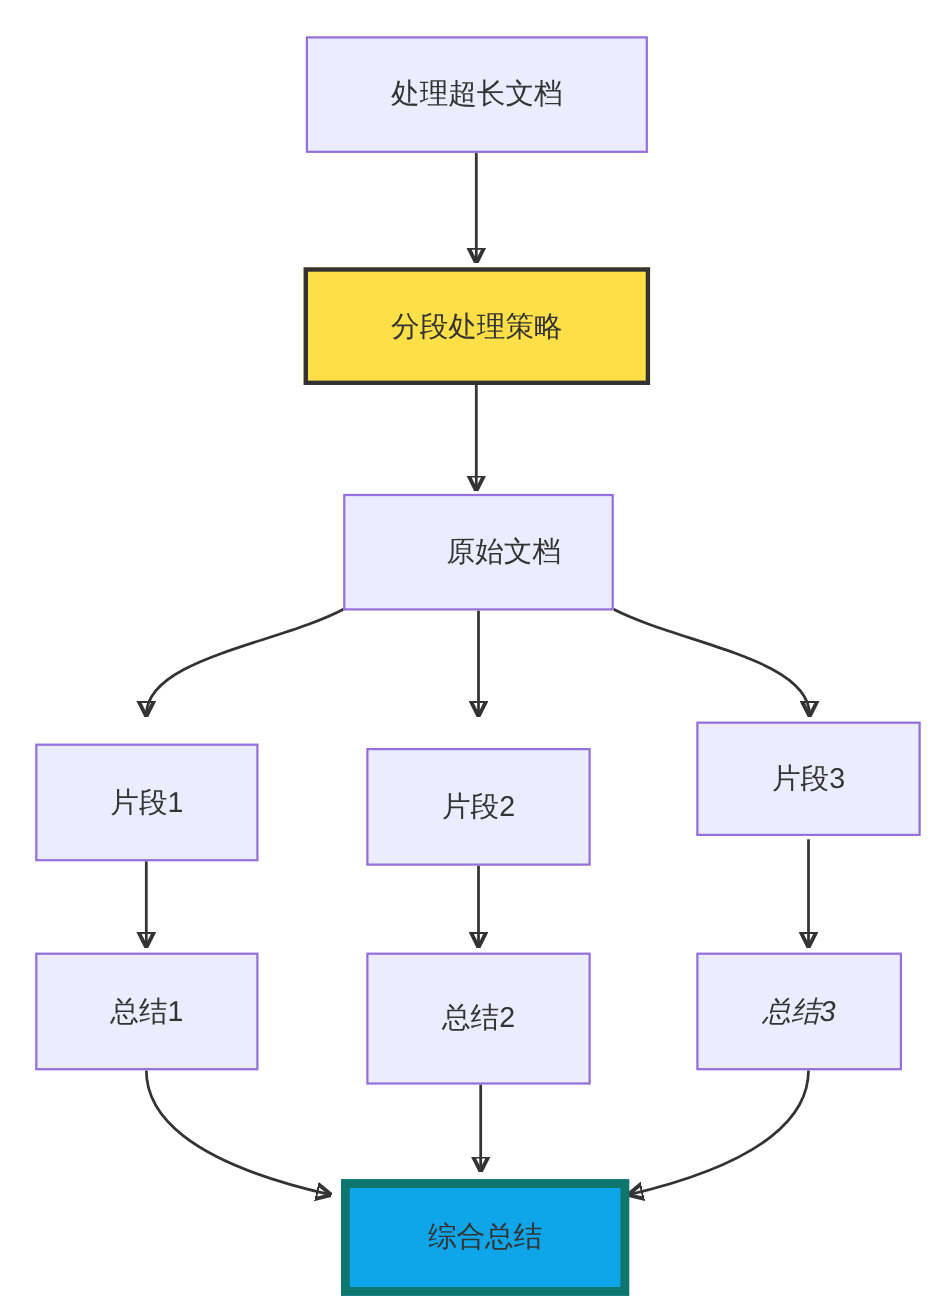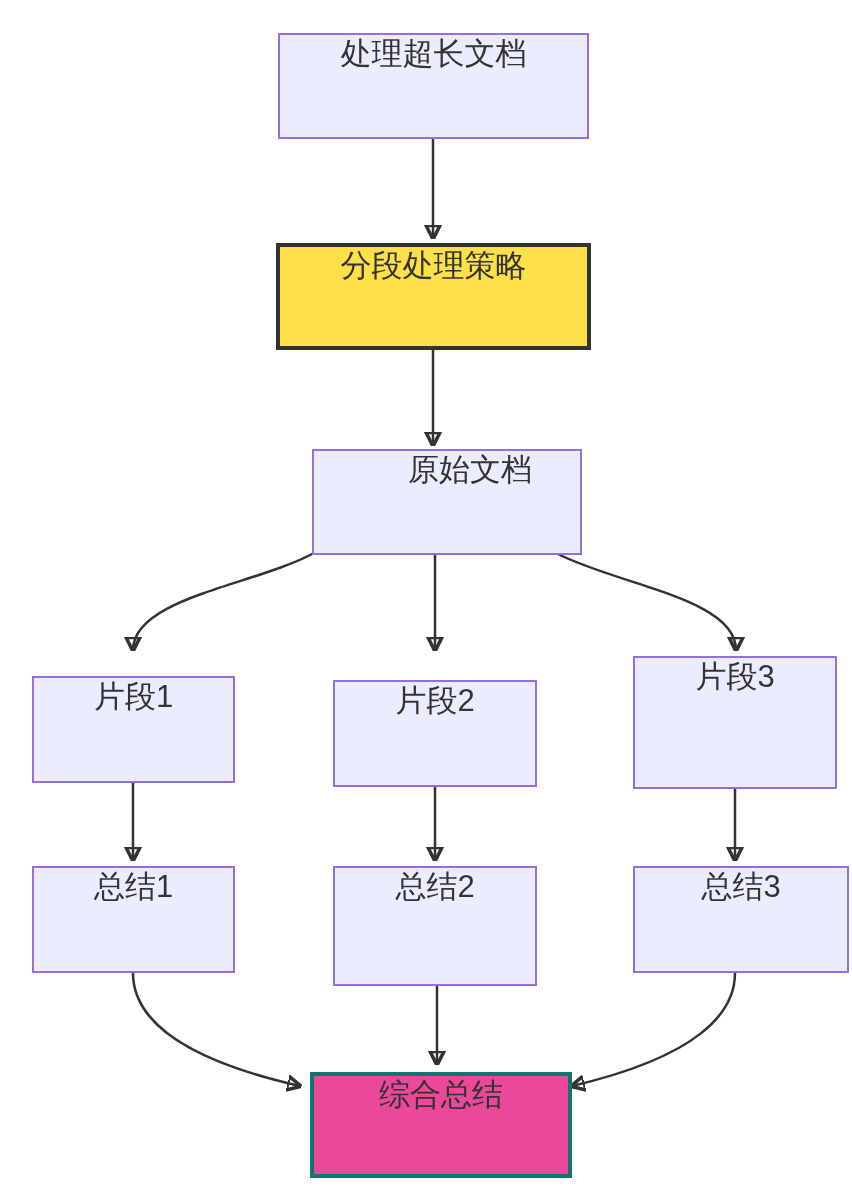--- a/index.html
+++ b/index.html
@@ -24,39 +24,39 @@
   }
   .edges path {
     fill: none;
     stroke: #333333;
     stroke-width: 2.5px;
   }
   .node {
     position: absolute;
     box-sizing: border-box;
     display: flex;
-    align-items: flex-start;
+    align-items: center;
     justify-content: center;
     text-align: center;
-    font-size: 31px;
+    font-size: 26px;
     line-height: 1.2;
     color: #333333;
     white-space: nowrap;
   }
   .node.default {
     background: #ECECFF;
     border: 2px solid #9370DB;
   }
   .node.strategy {
     background: #fde047;
     border: 4px solid #333333;
   }
   .node.final {
-    background: #ec4899;
-    border: 4px solid #0f766e;
+    background: #0ea5e9;
+    border: 8px solid #0f766e;
   }
 </style>
 </head>
 <body>
 
 <div class="canvas">
 
   <svg class="edges" width="852" height="1196" viewBox="0 0 852 1196" xmlns="http://www.w3.org/2000/svg">
     <defs>
       <marker id="arrowhead" viewBox="0 0 10 10" refX="9" refY="5" markerWidth="14" markerHeight="18" markerUnits="userSpaceOnUse" orient="auto">
@@ -77,45 +77,45 @@
   </svg>
 
   <div class="node default" style="left:278px; top:33px; width:311px; height:106px;">
     <span>处理超长文档</span>
   </div>
 
   <div class="node strategy" style="left:276px; top:243px; width:315px; height:107px;">
     <span>分段处理策略</span>
   </div>
 
-  <div class="node default" style="left:312px; top:449px; width:270px; height:106px;padding-left:46px;">
+  <div class="node default" style="left:312px; top:449px; width:246px; height:106px;padding-left:46px;">
     <span>原始文档</span>
   </div>
 
   <div class="node default" style="left:32px; top:676px; width:203px; height:107px;">
     <span>片段1</span>
   </div>
 
   <div class="node default" style="left:333px; top:680px; width:204px; height:107px;">
     <span>片段2</span>
   </div>
 
-  <div class="node default" style="left:633px; top:656px; width:204px; height:133px;">
+  <div class="node default" style="left:633px; top:656px; width:204px; height:104px;">
     <span>片段3</span>
   </div>
 
   <div class="node default" style="left:32px; top:866px; width:203px; height:107px;">
     <span>总结1</span>
   </div>
 
   <div class="node default" style="left:333px; top:866px; width:204px; height:120px;">
     <span>总结2</span>
   </div>
 
-  <div class="node default" style="left:633px; top:866px; width:216px; height:107px;">
+  <div class="node default" style="left:633px; top:866px; width:187px; height:107px;font-style:italic;">
     <span>总结3</span>
   </div>
 
   <div class="node final" style="left:310px; top:1072px; width:262px; height:106px;">
     <span>综合总结</span>
   </div>
 
 </div>
 
 </body></html>

